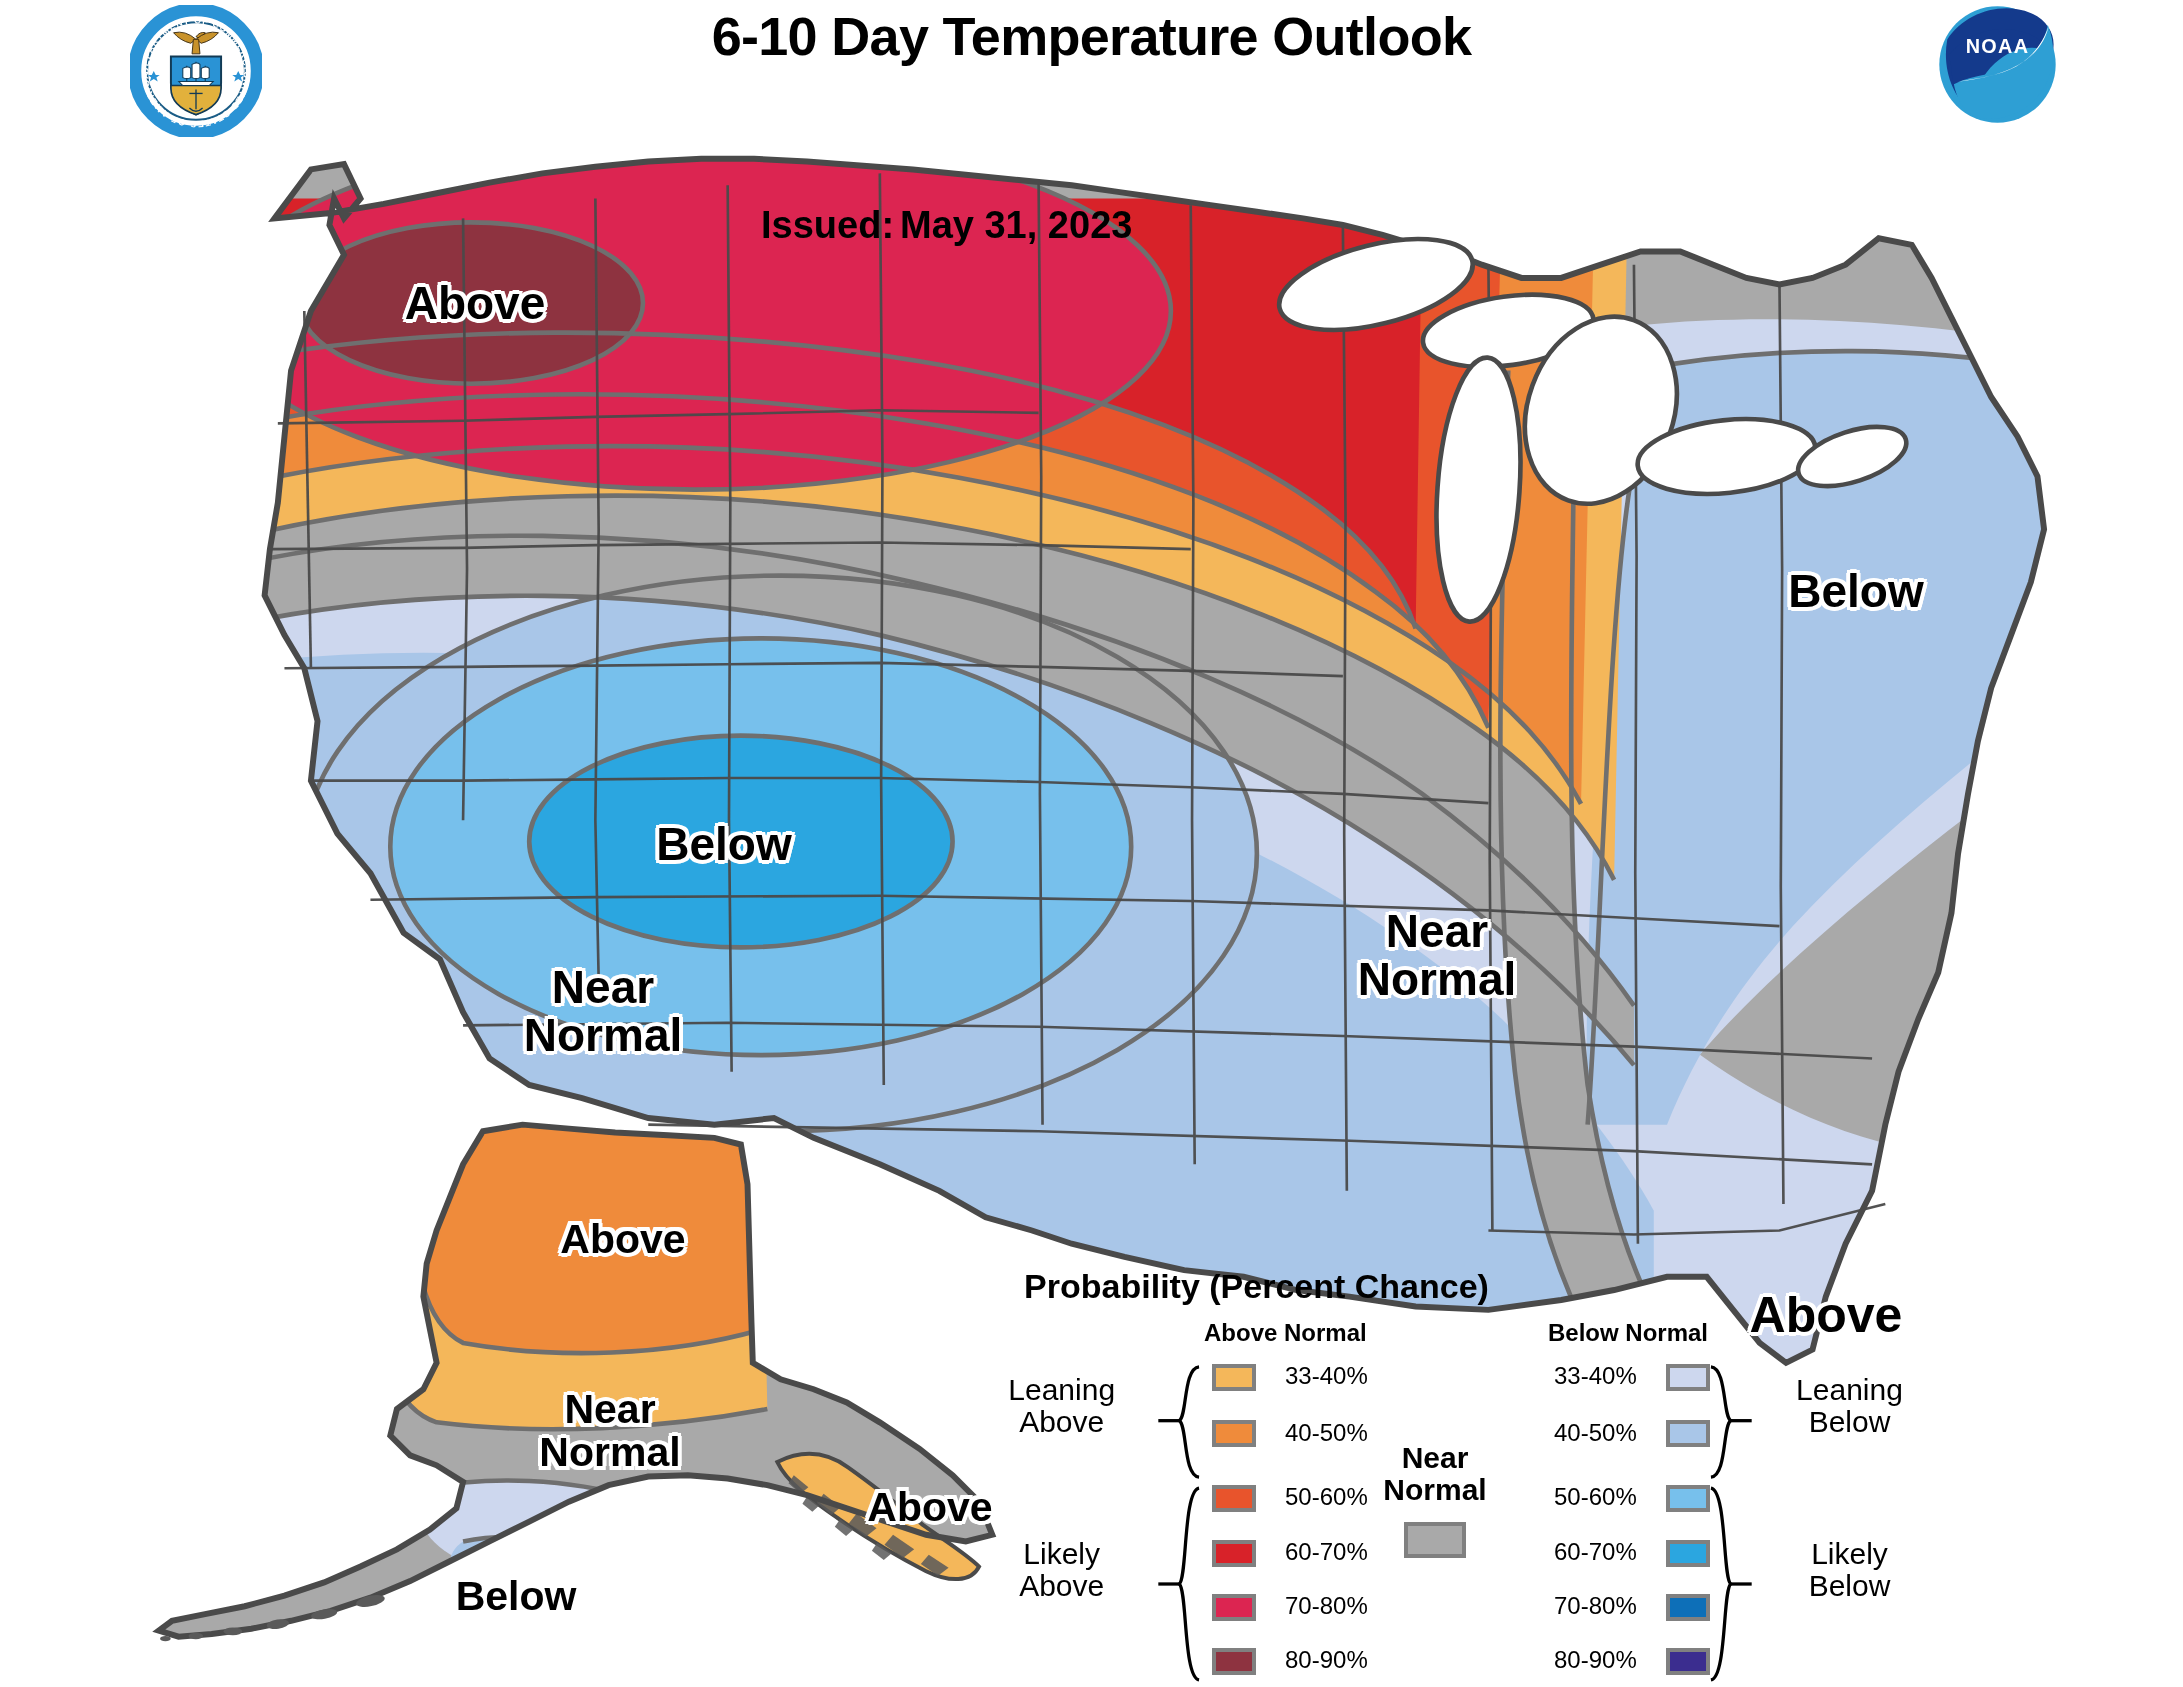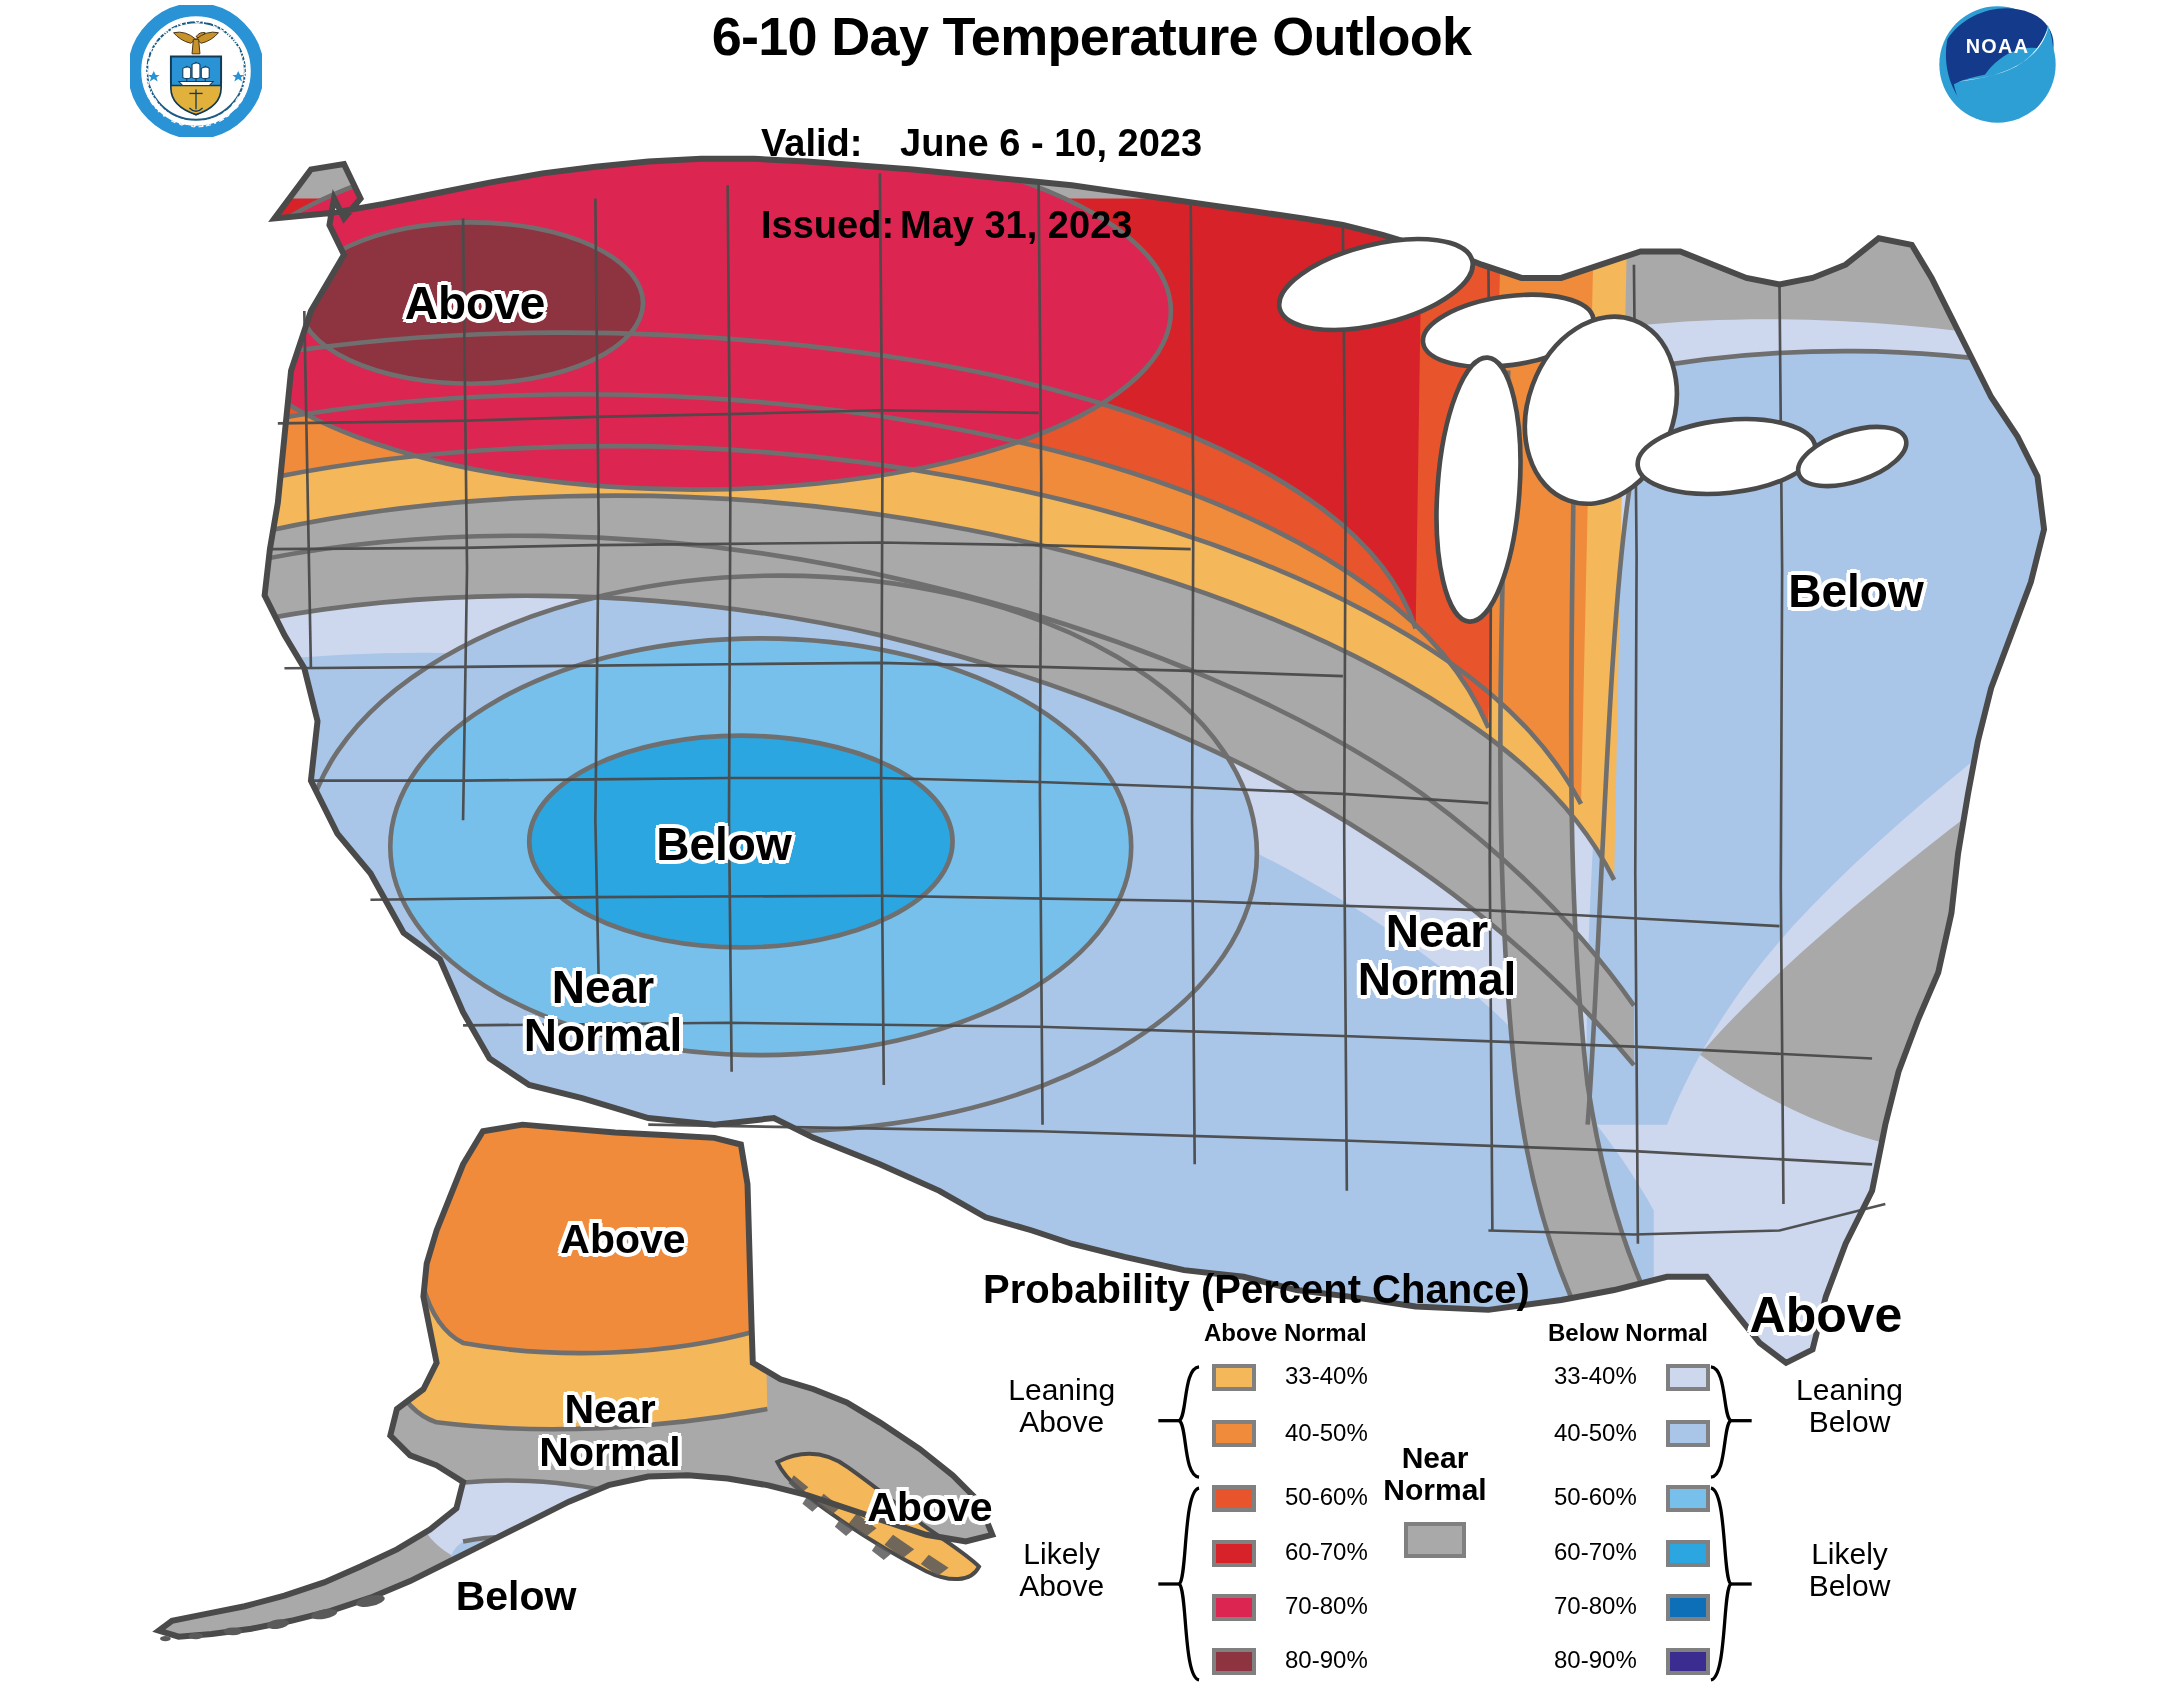--- a/index.html
+++ b/index.html
@@ -53,21 +53,21 @@
        2px 2px 0 #fff, -2px 2px 0 #fff, 2px -2px 0 #fff, -2px -2px 0 #fff,
        4px 0 0 #fff, -4px 0 0 #fff, 0 4px 0 #fff, 0 -4px 0 #fff,
        3.3px 3.3px 0 #fff, -3.3px 3.3px 0 #fff, 3.3px -3.3px 0 #fff, -3.3px -3.3px 0 #fff;
     transform:translate(-50%,-50%);
   }
 
   
   #legend { position:absolute; left:959px; top:1267px; width:1012px; height:410px; }
   #legend-title {
     position:absolute; left:0; top:0; width:595px; text-align:center;
-    font-size:40px; font-weight:bold; color:#000; white-space:nowrap;
+    font-size:34px; font-weight:bold; color:#000; white-space:nowrap;
   }
   .col-head {
     position:absolute; font-size:24px; font-weight:bold; color:#000; white-space:nowrap;
   }
   #head-above { left:245px; top:52px; }
   #head-below { left:589px; top:52px; }
 
   .sw {
     position:absolute; width:44px; height:26.5px;
     border:4px solid #808080;
@@ -360,23 +360,20 @@
              C36,152 20,124 20,92 L16,76 C44,40 96,26 138,44 C156,52 166,62 170,72 Z" fill="#143a8c"></path>
     <path d="M24,120 C54,104 90,106 118,92 C146,78 162,54 166,30
              C176,54 178,86 166,114 C150,152 110,176 70,172 C46,170 30,150 24,120 Z" fill="#2e9fd4"></path>
     <path d="M30,116 C66,112 104,104 132,84 C152,70 164,50 168,30
              C158,62 136,86 108,98 C80,110 50,112 30,116 Z" fill="#ffffff"></path>
     <text x="90" y="72" text-anchor="middle" font-size="30" font-weight="bold" fill="#ffffff" letter-spacing="2" font-family="Liberation Sans, sans-serif">NOAA</text>
   </svg>
 
   <div id="page-title">6-10 Day Temperature Outlook</div>
 
-  <div id="valid-line">
-    <span class="vi-label">Valid:</span><span class="vi-value">June 6 - 10, 2023</span>
-  </div>
   <div id="issued-line">
     <span class="vi-label">Issued:</span><span class="vi-value">May 31, 2023</span>
   </div>
 
   <div id="map-labels">
       <div class="map-label" style="left: 475px; top: 304px; font-size: 46px;">Above</div>
       <div class="map-label" style="left: 724px; top: 845px; font-size: 46px;">Below</div>
       <div class="map-label" style="left: 603px; top: 1012px; font-size: 46px;">Near
 Normal</div>
       <div class="map-label" style="left: 1437px; top: 956px; font-size: 46px;">Near

